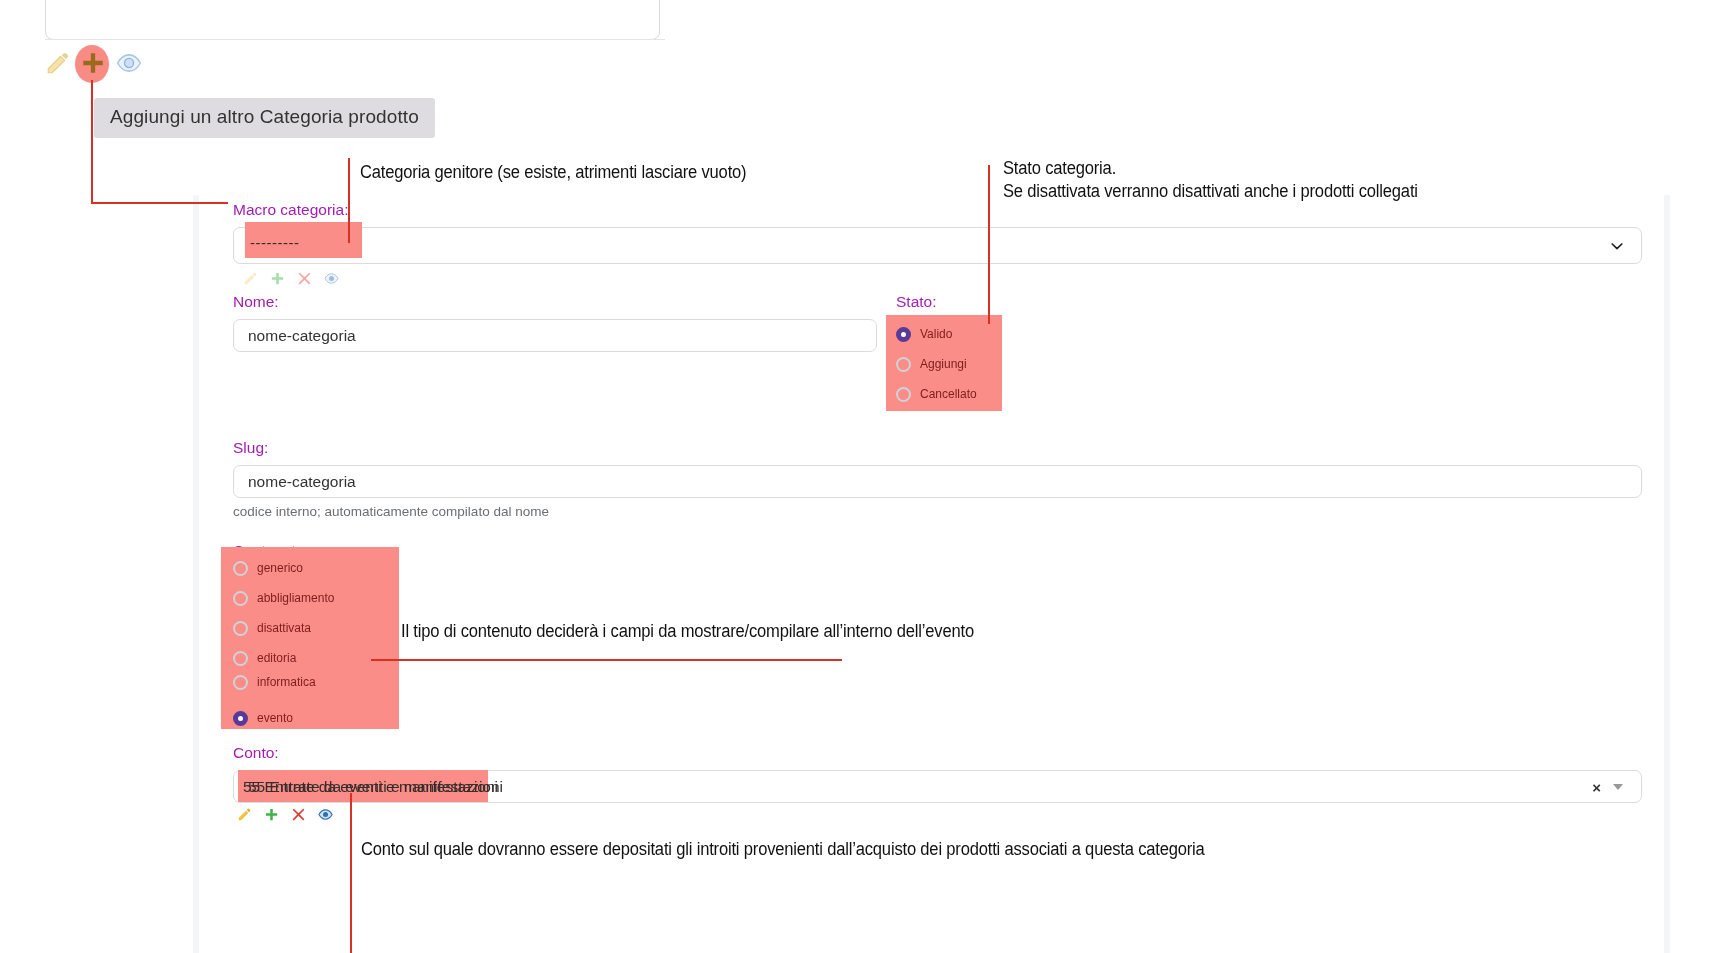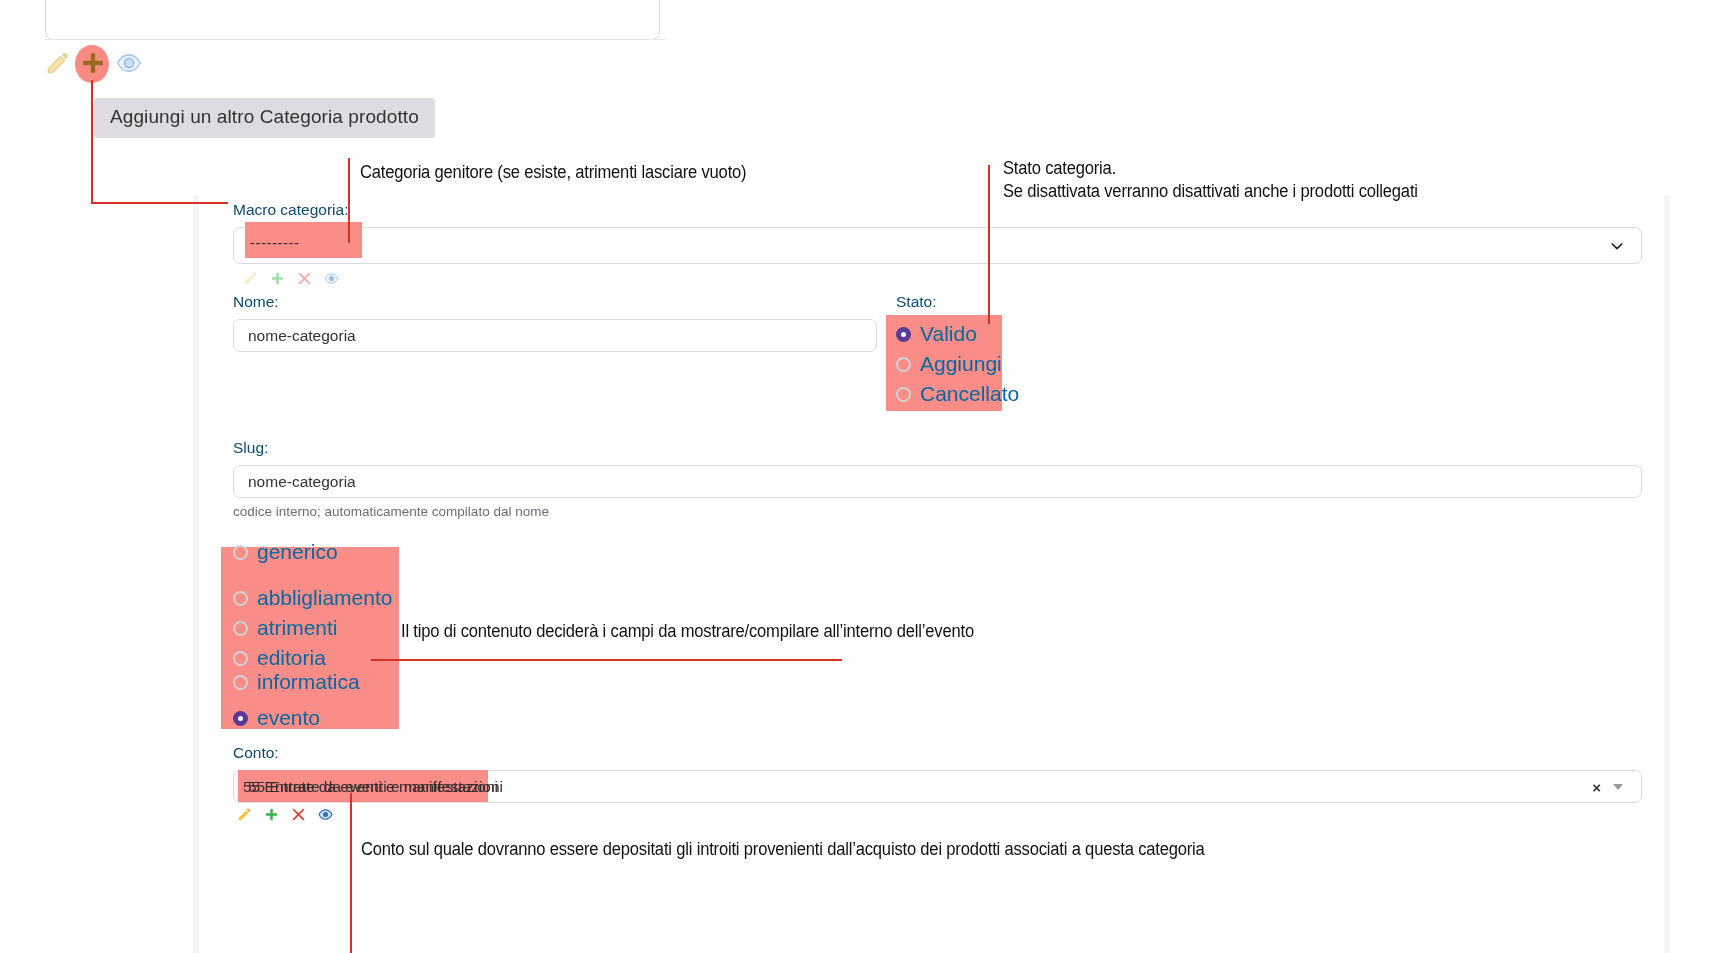--- a/index.html
+++ b/index.html
@@ -61,21 +61,21 @@
     width: 1477px; height: 758px;
     background: #ffffff;
     border-left: 6px solid #f4f5f7;
     border-right: 6px solid #f4f5f7;
   }
   .panel-inner { position:relative; width:100%; height:100%; padding-left: 34px; }
 
   .label {
     position:absolute;
     font-size: 15.5px;
-    color: #0c4a6e;
+    color: #a21caf;
   }
   .label.bold { font-weight: normal; }
 
   .field-box {
     position:absolute;
     border: 1px solid #d9dbde;
     border-radius: 7px;
     background: #fff;
     display:flex; align-items:center;
     padding: 0 14px;
@@ -103,22 +103,22 @@
   
   .hl {
     position:absolute;
     background: #fa8d87;
   }
 
   
   .radio-row {
     position:absolute;
     display:flex; align-items:center;
-    font-size: 21px;
-    color: #0369a1;
+    font-size: 12px;
+    color: #7f1d1d;
     height: 22px;
   }
   .radio-dot {
     width: 15px; height: 15px;
     border-radius: 50%;
     border: 2px solid #cfd2d6;
     background: transparent;
     margin-right: 9px;
     flex: 0 0 auto;
   }
@@ -257,31 +257,31 @@
       <div class="label bold" style="left:34px; top:244px;">Slug:</div>
       <div class="field-box" style="left:34px; top:270px; width:1409px; height:33px;">
         <span>nome-categoria</span>
       </div>
       <div class="help-text" style="left:34px; top:309px;">codice interno; automaticamente compilato dal nome</div>
 
       <div class="label bold" style="left:34px; top:347px;">Contenuto:</div>
 
       <div class="hl" style="left:22px; top:352px; width:178px; height:182px;"></div>
 
-      <div class="radio-row" style="left:34px; top:346px;">
+      <div class="radio-row" style="left:34px; top:362px;">
         <span class="radio-dot"></span>
         <span>generico</span>
       </div>
       <div class="radio-row" style="left:34px; top:392px;">
         <span class="radio-dot"></span>
         <span>abbligliamento</span>
       </div>
       <div class="radio-row" style="left:34px; top:422px;">
         <span class="radio-dot"></span>
-        <span>atrimenti</span>
+        <span>disattivata</span>
       </div>
       <div class="radio-row" style="left:34px; top:452px;">
         <span class="radio-dot"></span>
         <span>editoria</span>
       </div>
       <div class="radio-row" style="left:34px; top:476px;">
         <span class="radio-dot"></span>
         <span>informatica</span>
       </div>
       <div class="radio-row" style="left:34px; top:512px;">

